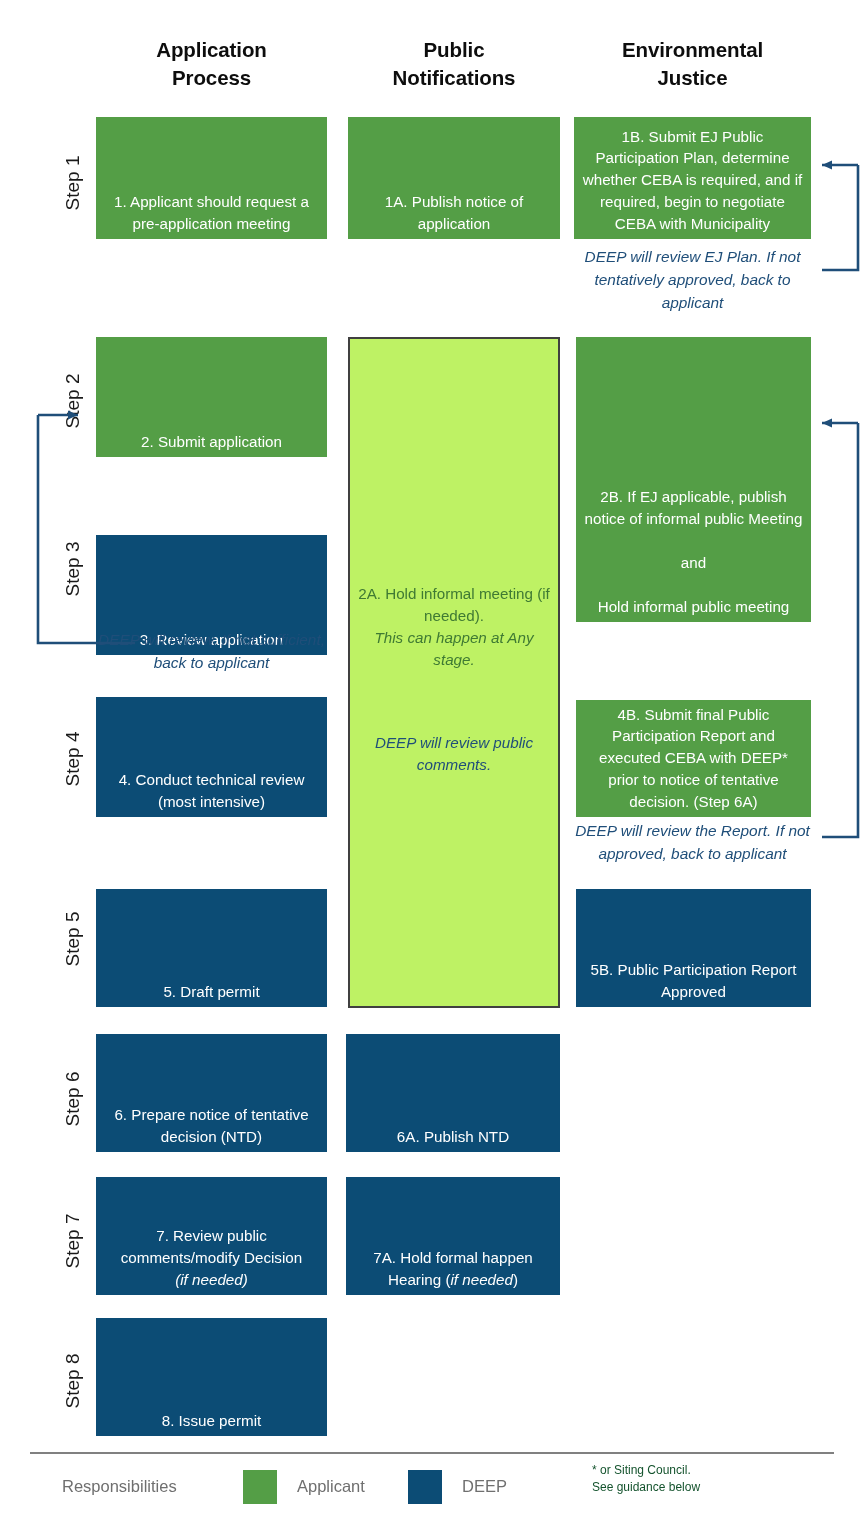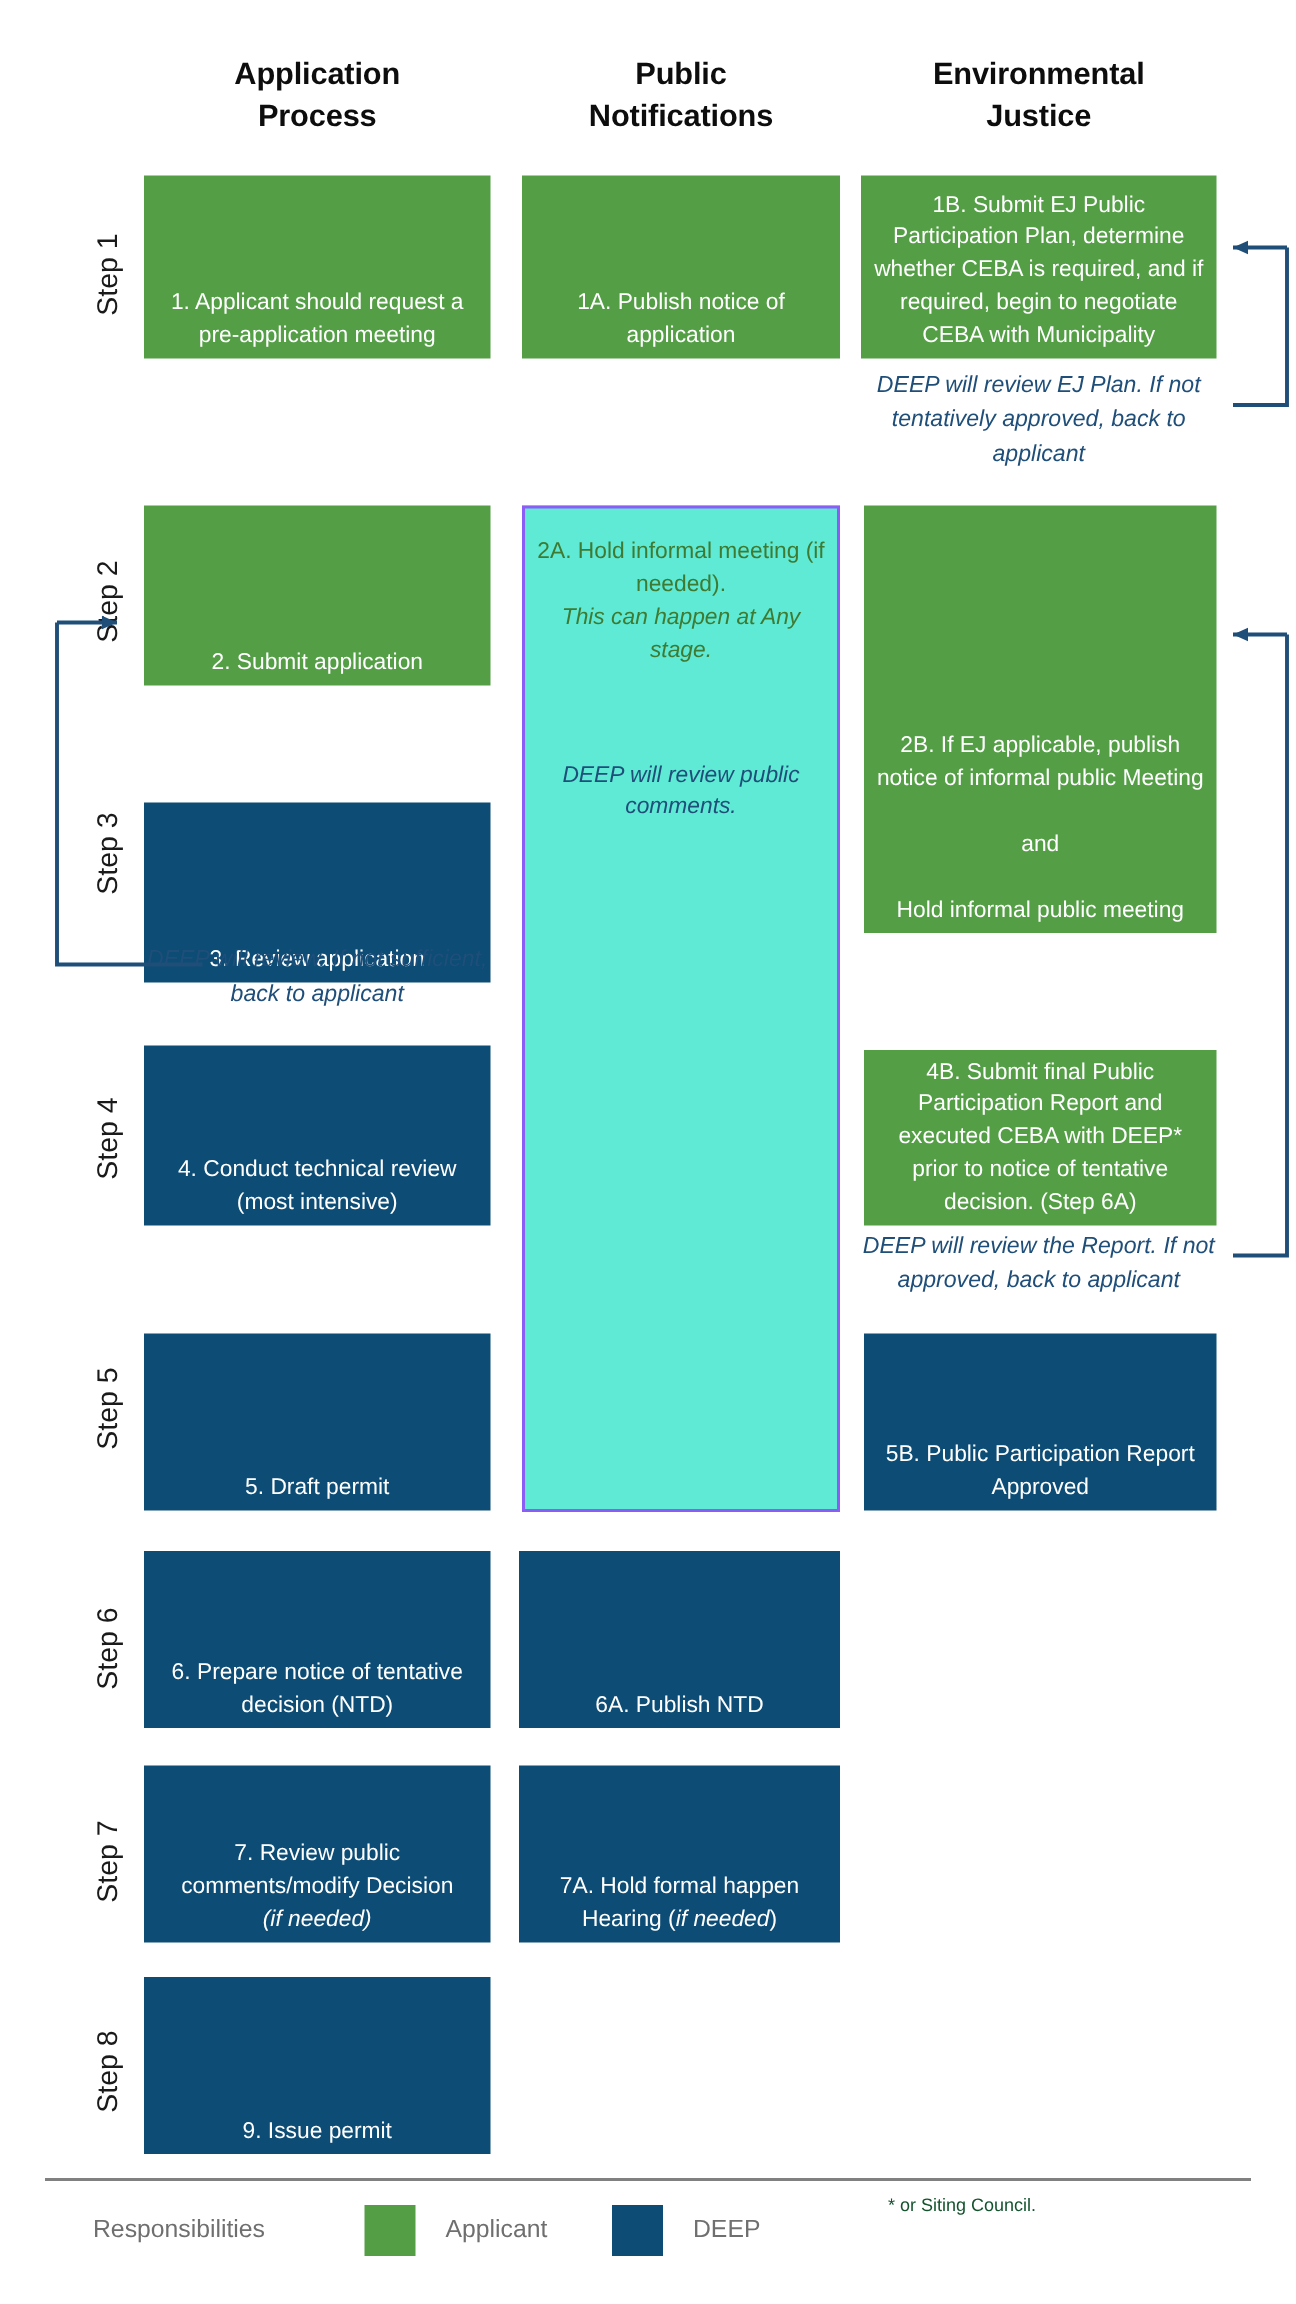--- a/index.html
+++ b/index.html
@@ -56,24 +56,24 @@
   }
   .box.green {
     background: #549e46;
     color: #ffffff;
   }
   .box.blue {
     background: #0c4c75;
     color: #ffffff;
   }
   .box.outline-green {
-    background: #5eead4;
-    border: 2px solid #8b5cf6;
+    background: #bef264;
+    border: 2px solid #404040;
     color: #3f7a33;
-    align-items: flex-start;
+    align-items: center;
     padding-top: 18px;
   }
   .box .inner { width: 100%; }
 
   
   .note {
     position: absolute;
     font-style: italic;
     font-size: 15.4px;
     line-height: 1.48;
@@ -235,30 +235,31 @@
     </div>
   </div>
 
   <div class="box blue" style="left:346px; top:1177px; width:214px; height:118px;">
     <div class="inner">
       <span>7A. Hold formal happen Hearing (</span><em>if needed</em><span>)</span>
     </div>
   </div>
 
   <div class="box blue" style="left:96px; top:1318px; width:231px; height:118px;">
-    <span class="inner">9. Issue permit</span>
+    <span class="inner">8. Issue permit</span>
   </div>
 
   <div class="divider" style="left:30px; top:1452px; width:804px;"></div>
 
   <div class="legend-text" style="left:62px; top:1477px;">Responsibilities</div>
 
   <div class="swatch green" style="left:243px; top:1470px;"></div>
   <div class="legend-text" style="left:297px; top:1477px;">Applicant</div>
 
   <div class="swatch blue" style="left:408px; top:1470px;"></div>
   <div class="legend-text" style="left:462px; top:1477px;">DEEP</div>
 
   <div class="footnote" style="left:592px; top:1462px; width:244px;">
     <div>* or Siting Council.</div>
+    <div>See guidance below</div>
   </div>
 
 </div>
 
 </body></html>

